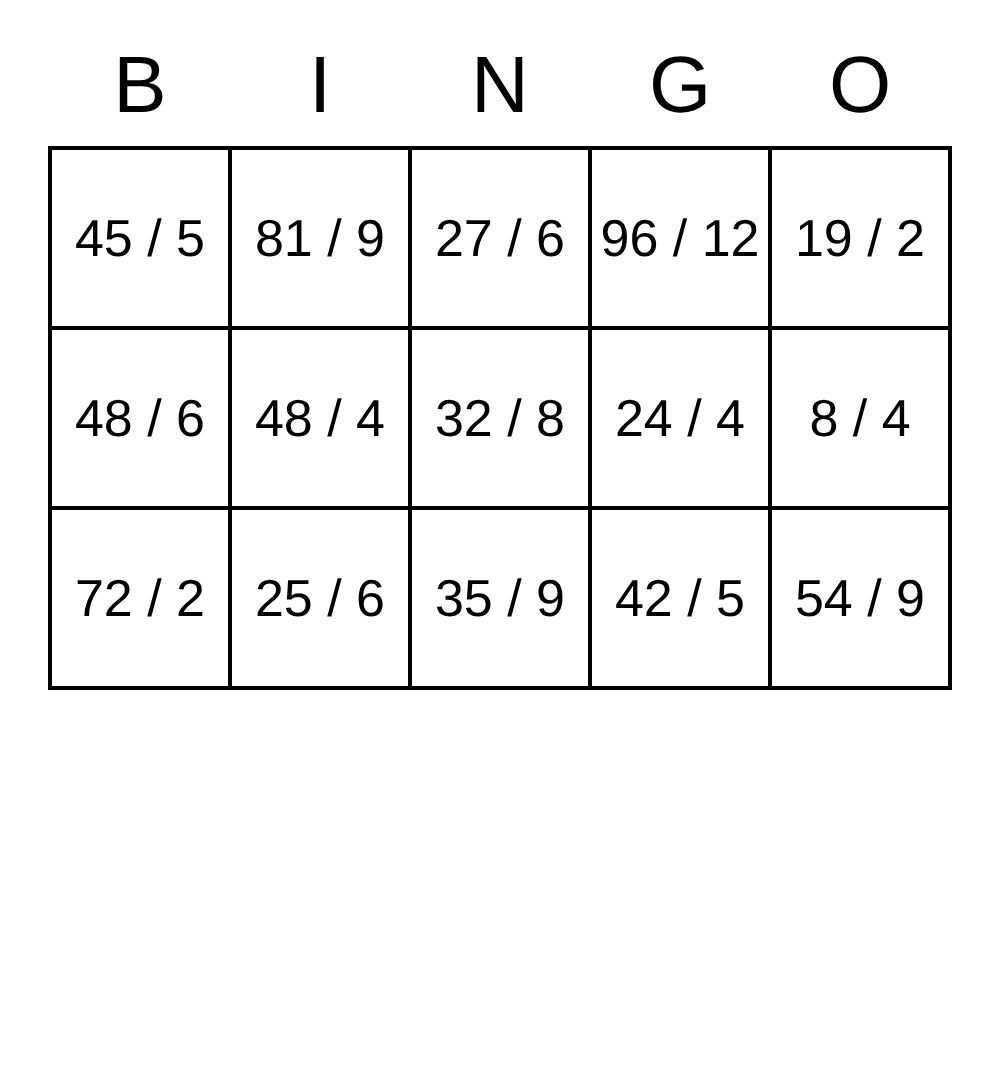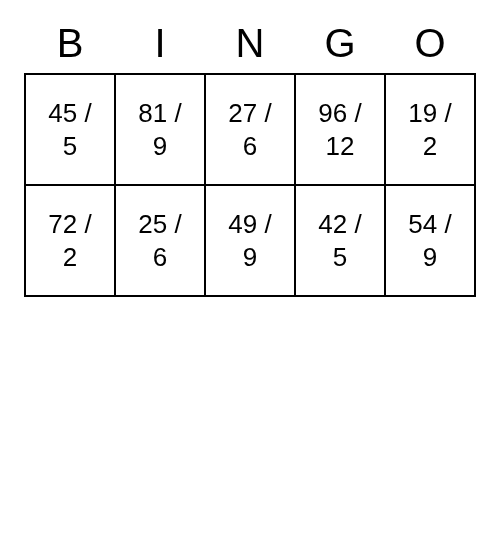--- a/index.html
+++ b/index.html
@@ -26,21 +26,21 @@
     padding-bottom: 4px;
   }
   .cell {
     width: 90px;
     height: 90px;
     border: 2px solid #000;
     font-size: 26px;
     line-height: 1.25;
     text-align: center;
     vertical-align: middle;
-    padding: 22px;
+    padding: 4px;
     word-break: break-word;
   }
   .cell.free {
     font-size: 20px;
   }
 </style>
 </head>
 <body>
 
 <table class="card">
@@ -55,20 +55,27 @@
   </thead>
   <tbody>
     <tr>
       <td class="cell">45 / 5</td>
       <td class="cell">81 / 9</td>
       <td class="cell">27 / 6</td>
       <td class="cell">96 / 12</td>
       <td class="cell">19 / 2</td>
     </tr>
     <tr>
+      <td class="cell">48 / 6</td>
+      <td class="cell">48 / 4</td>
+      <td class="cell">32 / 8</td>
+      <td class="cell">24 / 4</td>
+      <td class="cell">8 / 4</td>
+    </tr>
+    <tr>
       <td class="cell">72 / 2</td>
       <td class="cell">25 / 6</td>
-      <td class="cell">49 / 9</td>
+      <td class="cell">35 / 9</td>
       <td class="cell">42 / 5</td>
       <td class="cell">54 / 9</td>
     </tr>
   </tbody>
 </table>
 
 </body></html>

